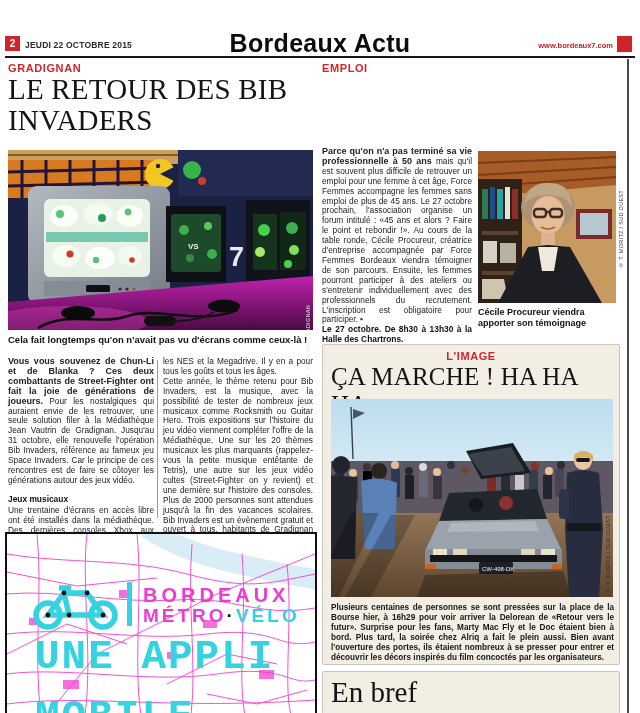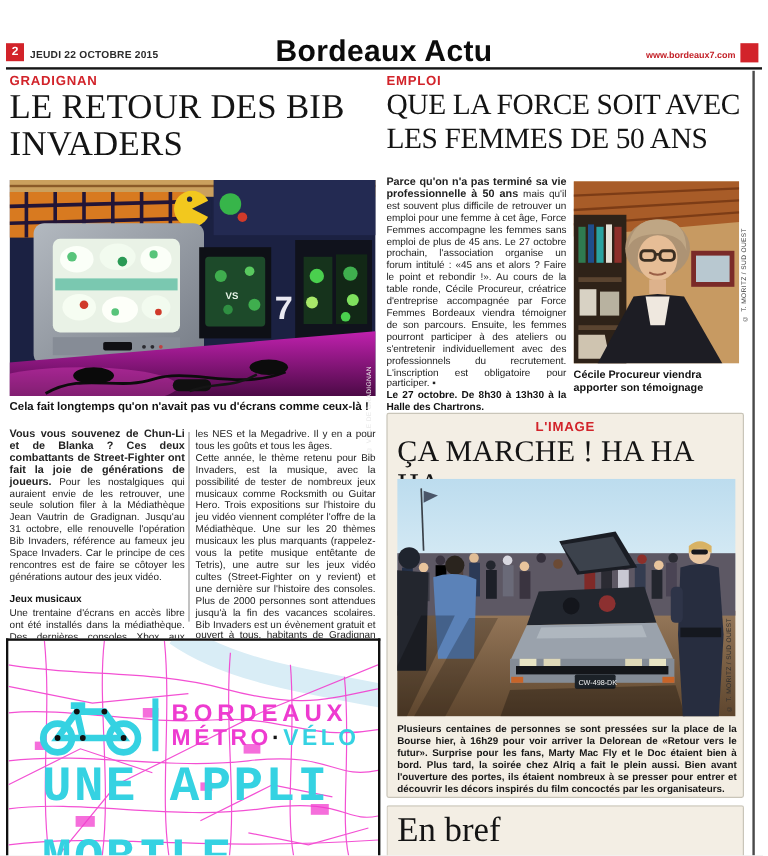--- a/index.html
+++ b/index.html
@@ -159,21 +159,20 @@
     <p style="margin:0;">Une trentaine d'écrans en accès libre ont été installés dans la médiathèque. Des dernières consoles Xbox aux vieilles Atari en passant par</p>
   </div>
   <div class="abs colrule"></div>
   <div class="abs bodytxt" style="left:163px;top:357px;width:150px;">
     <p style="margin:0;">les NES et la Megadrive. Il y en a pour tous les goûts et tous les âges.</p>
     <p style="margin:0;">Cette année, le thème retenu pour Bib Invaders, est la musique, avec la possibilité de tester de nombreux jeux musicaux comme Rocksmith ou Guitar Hero. Trois expositions sur l'histoire du jeu vidéo viennent compléter l'offre de la Médiathèque. Une sur les 20 thèmes musicaux les plus marquants (rappelez-vous la petite musique entêtante de Tetris), une autre sur les jeux vidéo cultes (Street-Fighter on y revient) et une dernière sur l'histoire des consoles. Plus de 2000 personnes sont attendues jusqu'à la fin des vacances scolaires. Bib Invaders est un évènement gratuit et ouvert à tous, habitants de Gradignan ou pas.</p>
     <p class="smallbold" style="margin:0;">Tel : 05 57 12 18 92</p>
   </div>
 
   <div class="abs seclabel" style="left:322px;top:62px;text-align:right;">EMPLOI</div>
-  <div class="abs headline hl-right">QUE LA FORCE SOIT AVEC LES FEMMES DE 50 ANS</div>
 
   <div class="abs bodytxt" style="left:322px;top:147px;width:150px;">
     <p style="margin:0;"><b>Parce qu'on n'a pas terminé sa vie professionnelle à 50 ans</b>
     <span>mais qu'il est souvent plus difficile de retrouver un emploi pour une femme à cet âge, Force Femmes accompagne les femmes sans emploi de plus de 45 ans. Le 27 octobre prochain, l'association organise un forum intitulé : «45 ans et alors ? Faire le point et rebondir !». Au cours de la table ronde, Cécile Procureur, créatrice d'entreprise accompagnée par Force Femmes Bordeaux viendra témoigner de son parcours. Ensuite, les femmes pourront participer à des ateliers ou s'entretenir individuellement avec des professionnels du recrutement. L'inscription est obligatoire pour participer. ▪</span></p>
     <p class="smallbold" style="margin:0;">Le 27 octobre. De 8h30 à 13h30 à la Halle des Chartrons.</p>
     <p class="smallbold" style="margin:0;">Inscriptions : forcefemmes.com</p>
   </div>
 
   <figure class="abs" style="left:478px;top:151px;width:138px;height:152px;">
     <svg width="138" height="152" viewBox="0 0 138 152">

